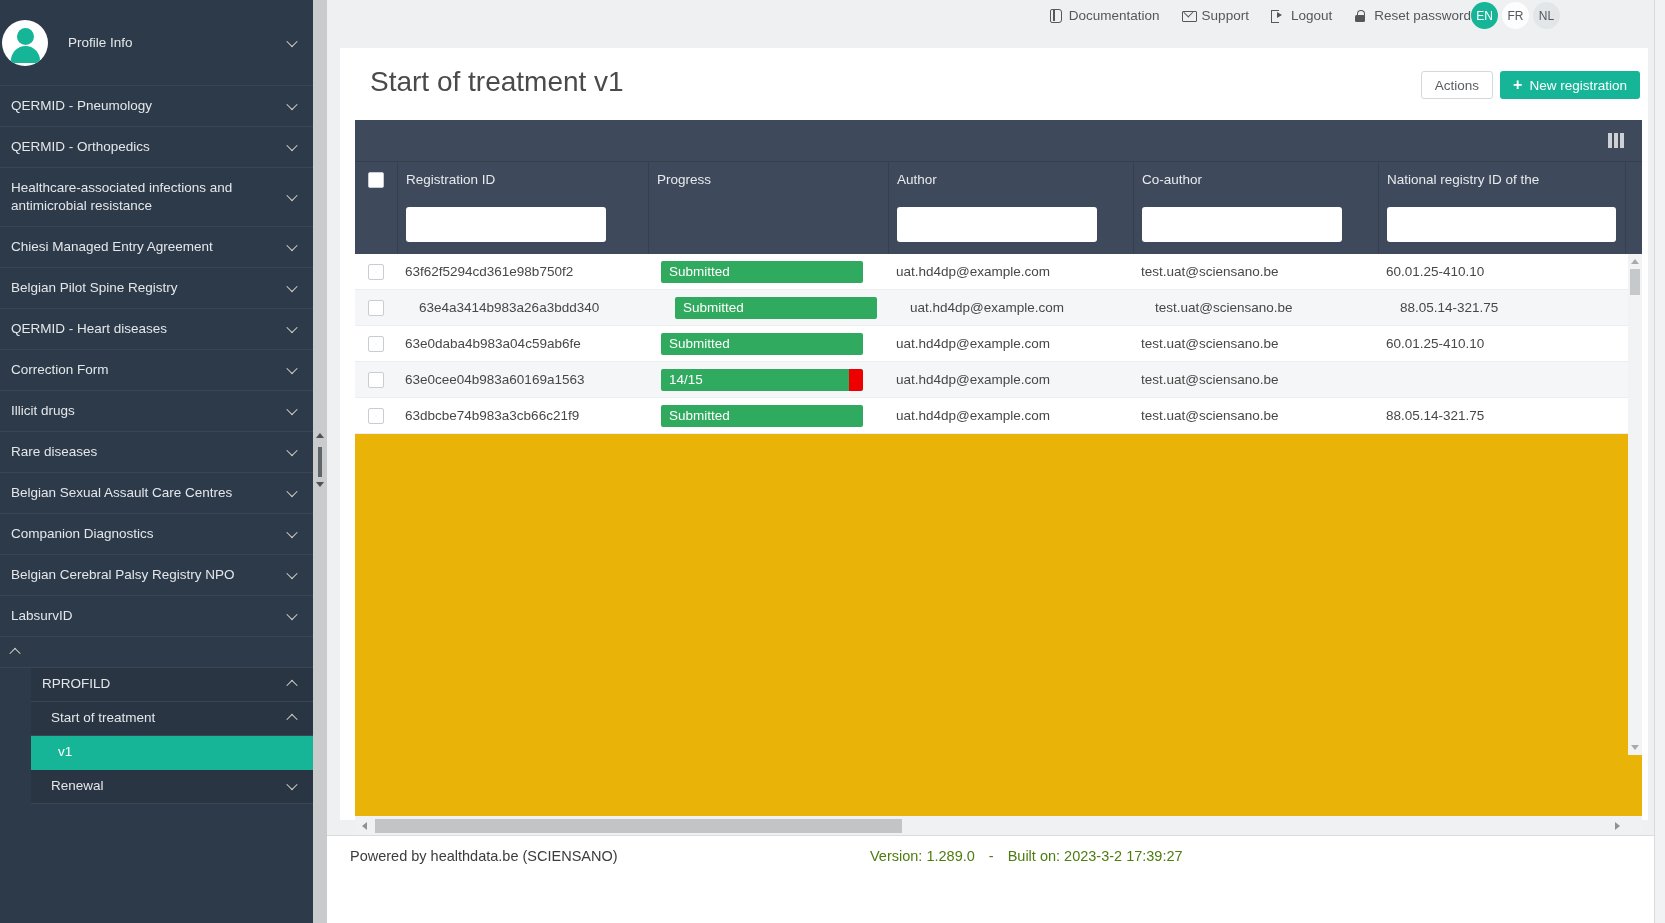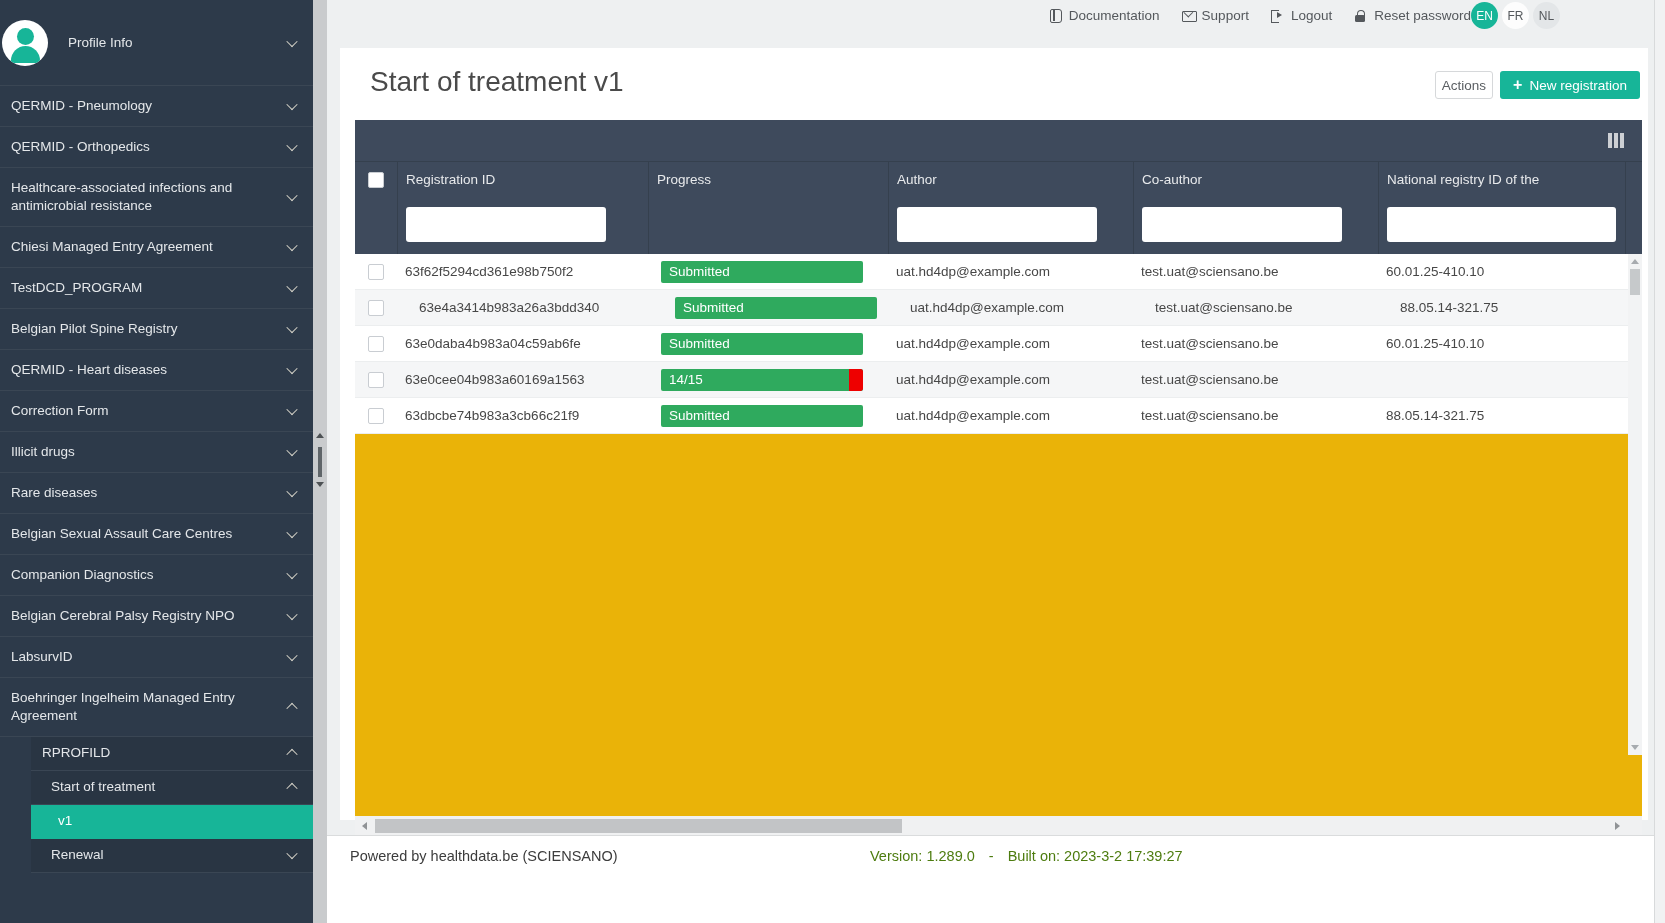--- a/index.html
+++ b/index.html
@@ -48,21 +48,21 @@
   .tb-langs { display:flex; align-items:center; margin-left:0; gap:4px; }
   .lang { width:27px; height:27px; border-radius:50%; background:#fdfdfd; color:#54585c; font-size:12px; display:flex; align-items:center; justify-content:center; cursor:pointer; }
   .lang.nl { background:#e3e6e8; }
   .lang.active { background:#17b598; color:#fff; }
 
   
   .card { position:absolute; left:13px; top:48px; width:1308px; height:772px; background:#fff; }
   .card-head { position:relative; height:72px;border-radius:6px; }
   .card-head h1 { position:absolute; left:30px; top:18px; font-size:28px; font-weight:300; color:#4a4a4a; }
   .head-actions { position:absolute; right:8px; top:23px; display:flex; gap:7px; }
-  .btn-actions { height:28px; padding:0 6px; background:#fff; border:1px solid #d6d8da; border-radius:3px; font-size:13.5px; color:#5a5e62; font-family:inherit; cursor:pointer; }
+  .btn-actions { height:28px; padding:0 13px; background:#fff; border:1px solid #d6d8da; border-radius:3px; font-size:13.5px; color:#5a5e62; font-family:inherit; cursor:pointer; }
   .btn-new { height:28px; padding:0 13px; background:#17b598; border:none; border-radius:3px; font-size:13.5px; color:#fff; font-family:inherit; cursor:pointer; display:flex; align-items:center; gap:7px; }
   .btn-new .plus { font-size:16px; font-weight:bold; line-height:1; }
 
   
   .grid { position:absolute; left:15px; top:72px; width:1287px; }
   .grid-toolbar { height:42px; background:#3e4a5c; border-bottom:1px solid #35404e; display:flex; align-items:center; justify-content:flex-end; padding-right:18px; }
   .cols-icon { width:4px; height:15px; background:#cdd0d4; box-shadow:6px 0 #cdd0d4, 12px 0 #cdd0d4; margin-right:12px; cursor:pointer; }
   .grid-header { display:flex; height:35px; background:#3e4a5c; }
   .gh-cell { display:flex; align-items:center; padding:0 8px; font-size:13.5px; color:#e8eaec; border-left:1px solid #35404e; white-space:nowrap; overflow:hidden; cursor:pointer; }
   .gh-cell:first-child { border-left:none; justify-content:center; }
@@ -126,24 +126,20 @@
         </div>
         <div class="side-item lvl0">
           <span class="side-label">Healthcare-associated infections and antimicrobial resistance</span>
           <span class="chev down"></span>
         </div>
         <div class="side-item lvl0">
           <span class="side-label">Chiesi Managed Entry Agreement</span>
           <span class="chev down"></span>
         </div>
         <div class="side-item lvl0">
-          <span class="side-label">TestDCD_PROGRAM</span>
-          <span class="chev down"></span>
-        </div>
-        <div class="side-item lvl0">
           <span class="side-label">Belgian Pilot Spine Registry</span>
           <span class="chev down"></span>
         </div>
         <div class="side-item lvl0">
           <span class="side-label">QERMID - Heart diseases</span>
           <span class="chev down"></span>
         </div>
         <div class="side-item lvl0">
           <span class="side-label">Correction Form</span>
           <span class="chev down"></span>
@@ -166,21 +162,20 @@
         </div>
         <div class="side-item lvl0">
           <span class="side-label">Belgian Cerebral Palsy Registry NPO</span>
           <span class="chev down"></span>
         </div>
         <div class="side-item lvl0">
           <span class="side-label">LabsurvID</span>
           <span class="chev down"></span>
         </div>
         <div class="side-item lvl0">
-          <span class="side-label">Boehringer Ingelheim Managed Entry Agreement</span>
           <span class="chev up"></span>
         </div>
         <div class="side-item grp lvl1">
           <span class="side-label">RPROFILD</span>
           <span class="chev up"></span>
         </div>
         <div class="side-item grp lvl2">
           <span class="side-label">Start of treatment</span>
           <span class="chev up"></span>
         </div>

